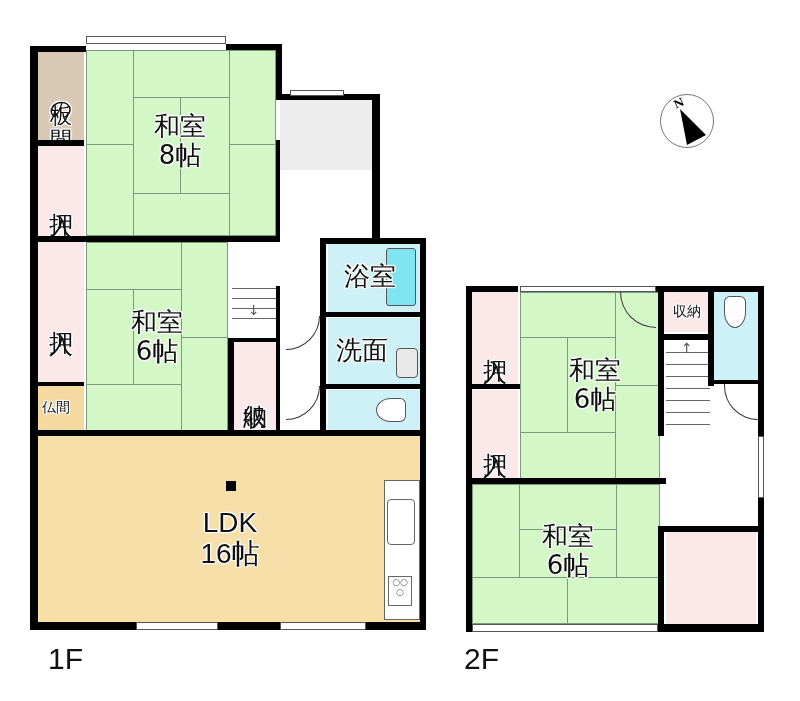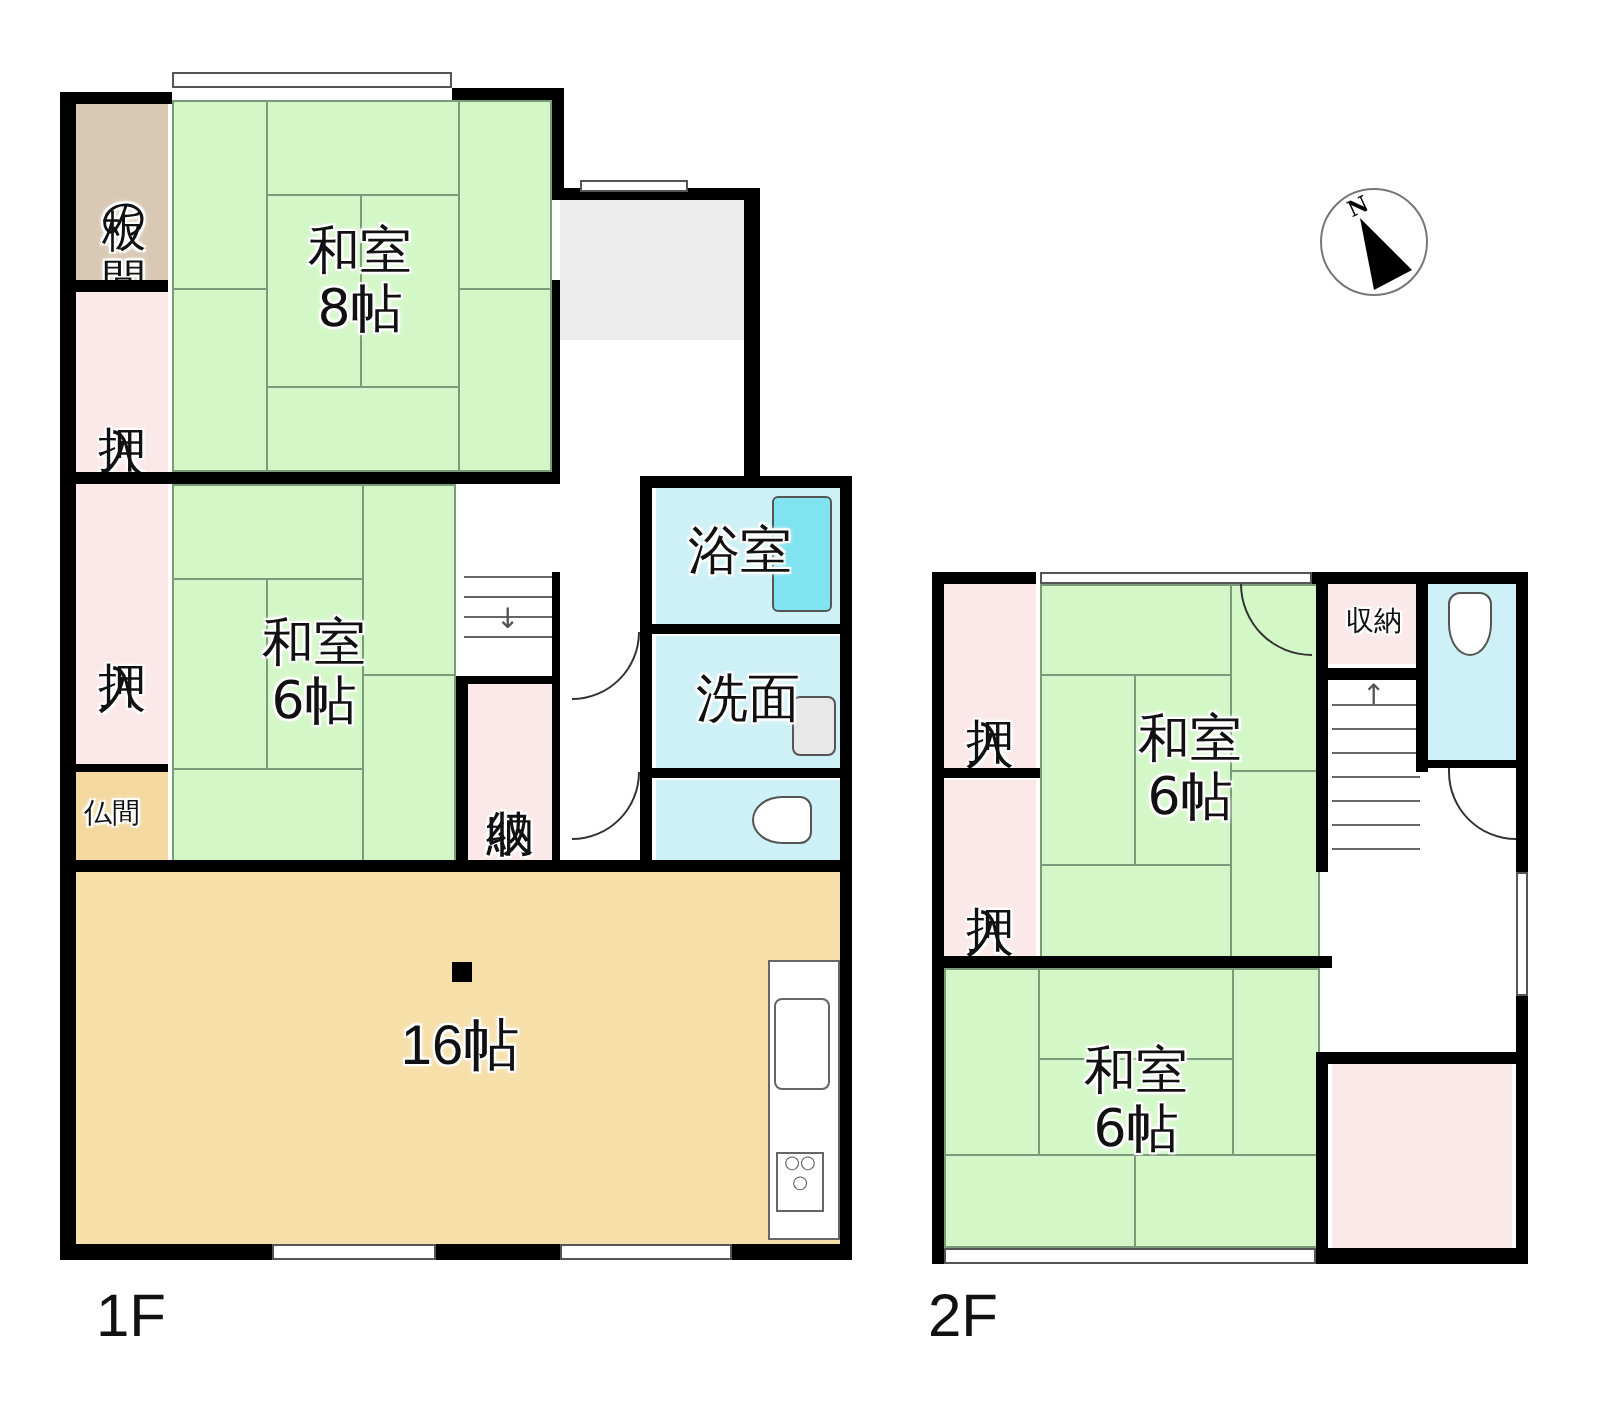--- a/index.html
+++ b/index.html
@@ -72,32 +72,33 @@
 
   <div class="room" style="left:234px;top:342px;width:42px;height:88px;background:#fbe8e8;"></div>
   <div class="label" style="left:234px;top:350px;width:42px;height:72px;font-size:24px;writing-mode:vertical-rl;line-height:42px;">収納</div>
 
   <div class="room" style="left:328px;top:244px;width:94px;height:68px;background:#cdf1f6;"></div>
   <div class="abs" style="left:386px;top:248px;width:30px;height:58px;background:#7fe3f0;border:1px solid #555;border-radius:3px;"></div>
   <div class="label" style="left:334px;top:262px;width:72px;font-size:26px;">浴室</div>
 
   <div class="room" style="left:328px;top:318px;width:94px;height:66px;background:#cdf1f6;"></div>
   <div class="abs" style="left:396px;top:348px;width:22px;height:30px;background:#e8e8e8;border:1px solid #555;border-radius:4px;"></div>
-  <div class="label" style="left:334px;top:336px;width:80px;font-size:26px;">洗面</div>
+  <div class="label" style="left:322px;top:336px;width:80px;font-size:26px;">洗面</div>
 
   <div class="room" style="left:328px;top:390px;width:94px;height:40px;background:#cdf1f6;"></div>
   <div class="abs" style="left:376px;top:398px;width:30px;height:24px;border:1px solid #555;border-radius:50% 6px 6px 50%;background:#fff;"></div>
 
   <div class="room" style="left:38px;top:436px;width:382px;height:186px;background:#f6dfa8;"></div>
   <div class="abs" style="left:226px;top:481px;width:10px;height:10px;background:#000;"></div>
   <div class="abs" style="left:384px;top:480px;width:36px;height:140px;background:#fff;border:1px solid #666;">
     <div class="abs" style="left:2px;top:18px;width:28px;height:46px;border:1px solid #666;border-radius:4px;"></div>
     <div class="abs" style="left:3px;top:95px;width:24px;height:30px;border:1px solid #666;font-size:9px;line-height:10px;text-align:center;color:#555;">○○<br>○</div>
   </div>
   <div class="label" style="left:180px;top:508px;width:100px;font-size:28px;font-family:'Liberation Sans',sans-serif;">
+    <div>LDK</div>
     <div>16帖</div>
   </div>
 
   <div class="wall" style="left:30px;top:46px;width:8px;height:584px;"></div>
   <div class="wall" style="left:30px;top:46px;width:56px;height:6px;"></div>
   <div class="wall" style="left:226px;top:44px;width:56px;height:6px;"></div>
   <div class="wall" style="left:276px;top:44px;width:6px;height:50px;"></div>
   <div class="wall" style="left:276px;top:94px;width:104px;height:6px;"></div>
   <div class="wall" style="left:372px;top:94px;width:8px;height:146px;"></div>
   <div class="wall" style="left:320px;top:238px;width:106px;height:6px;"></div>

